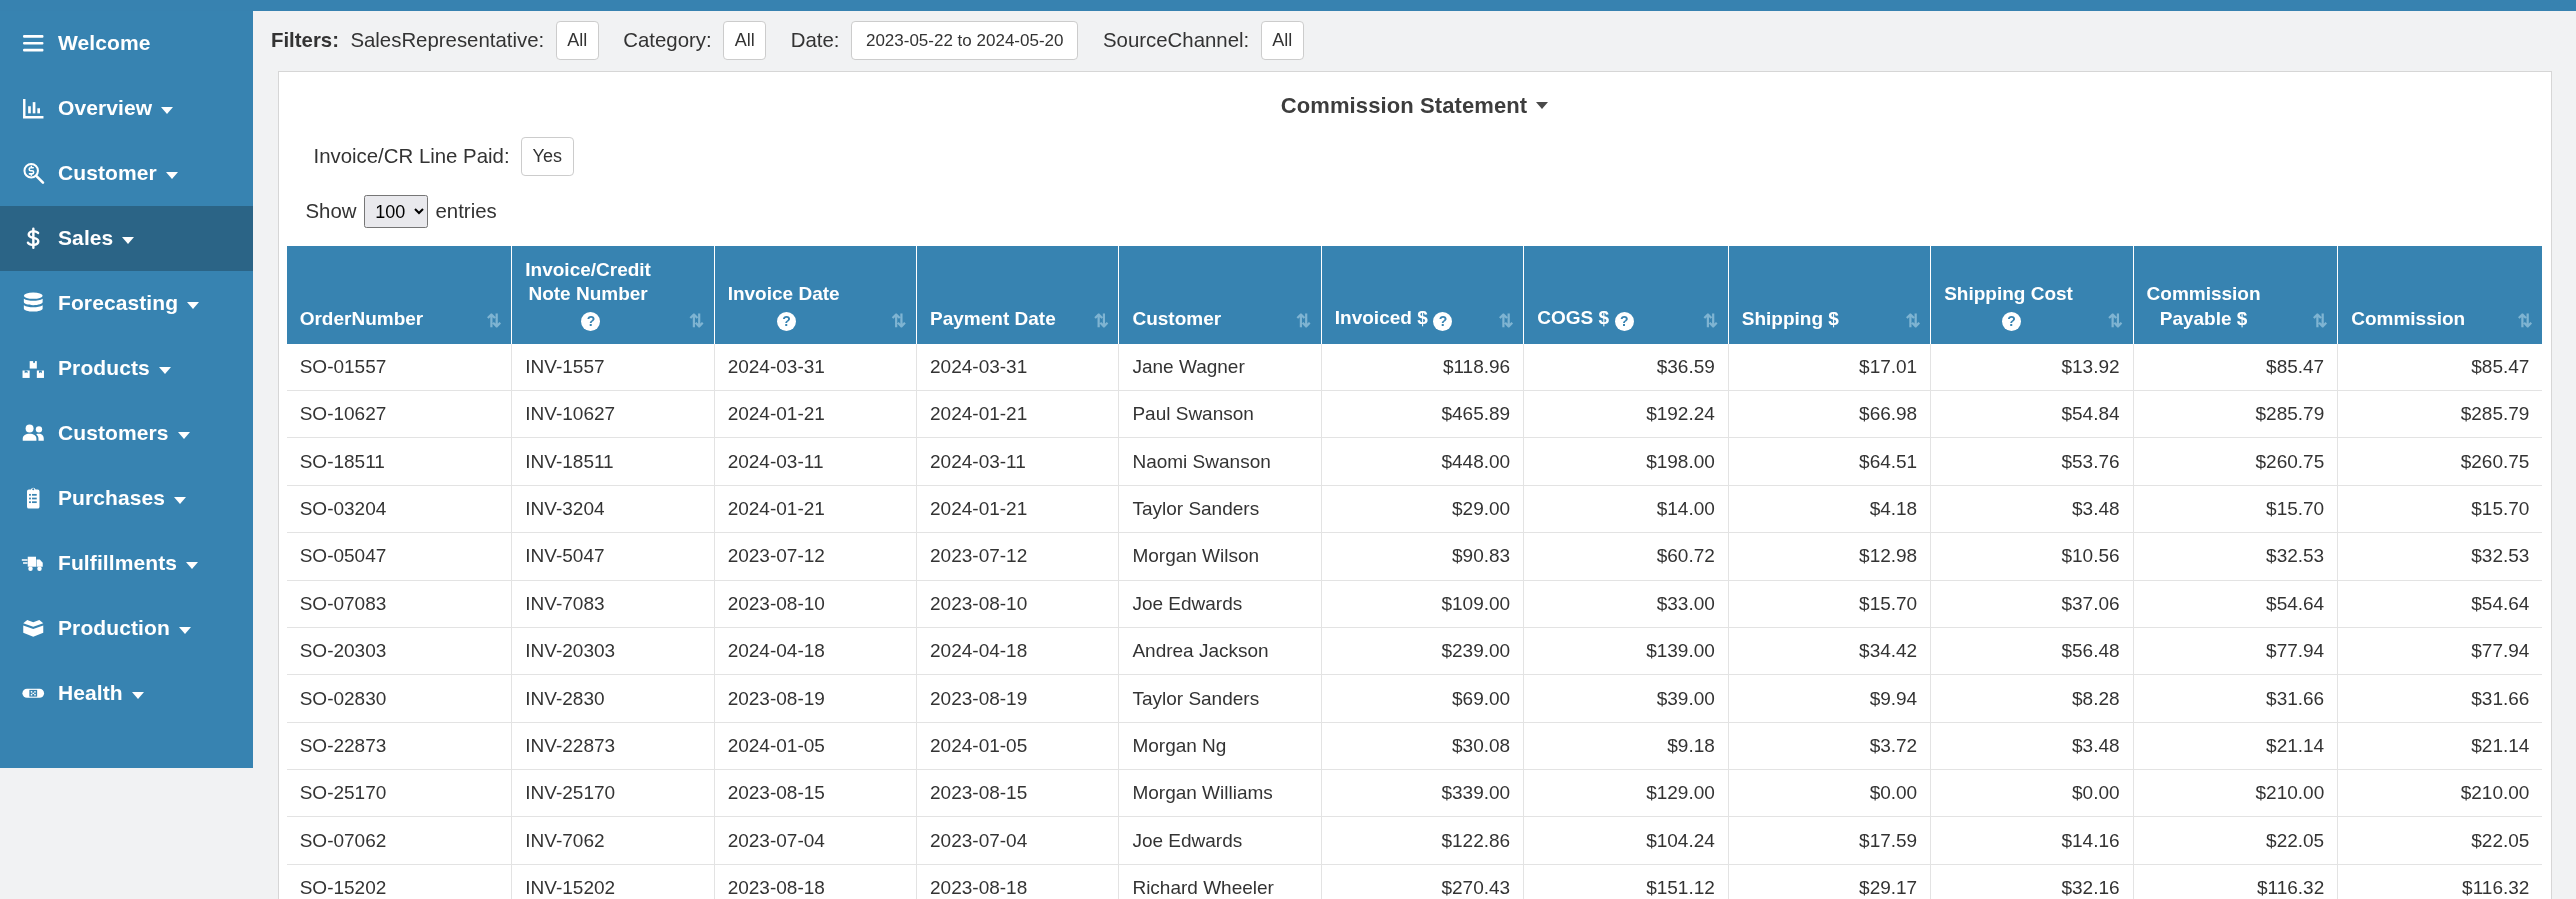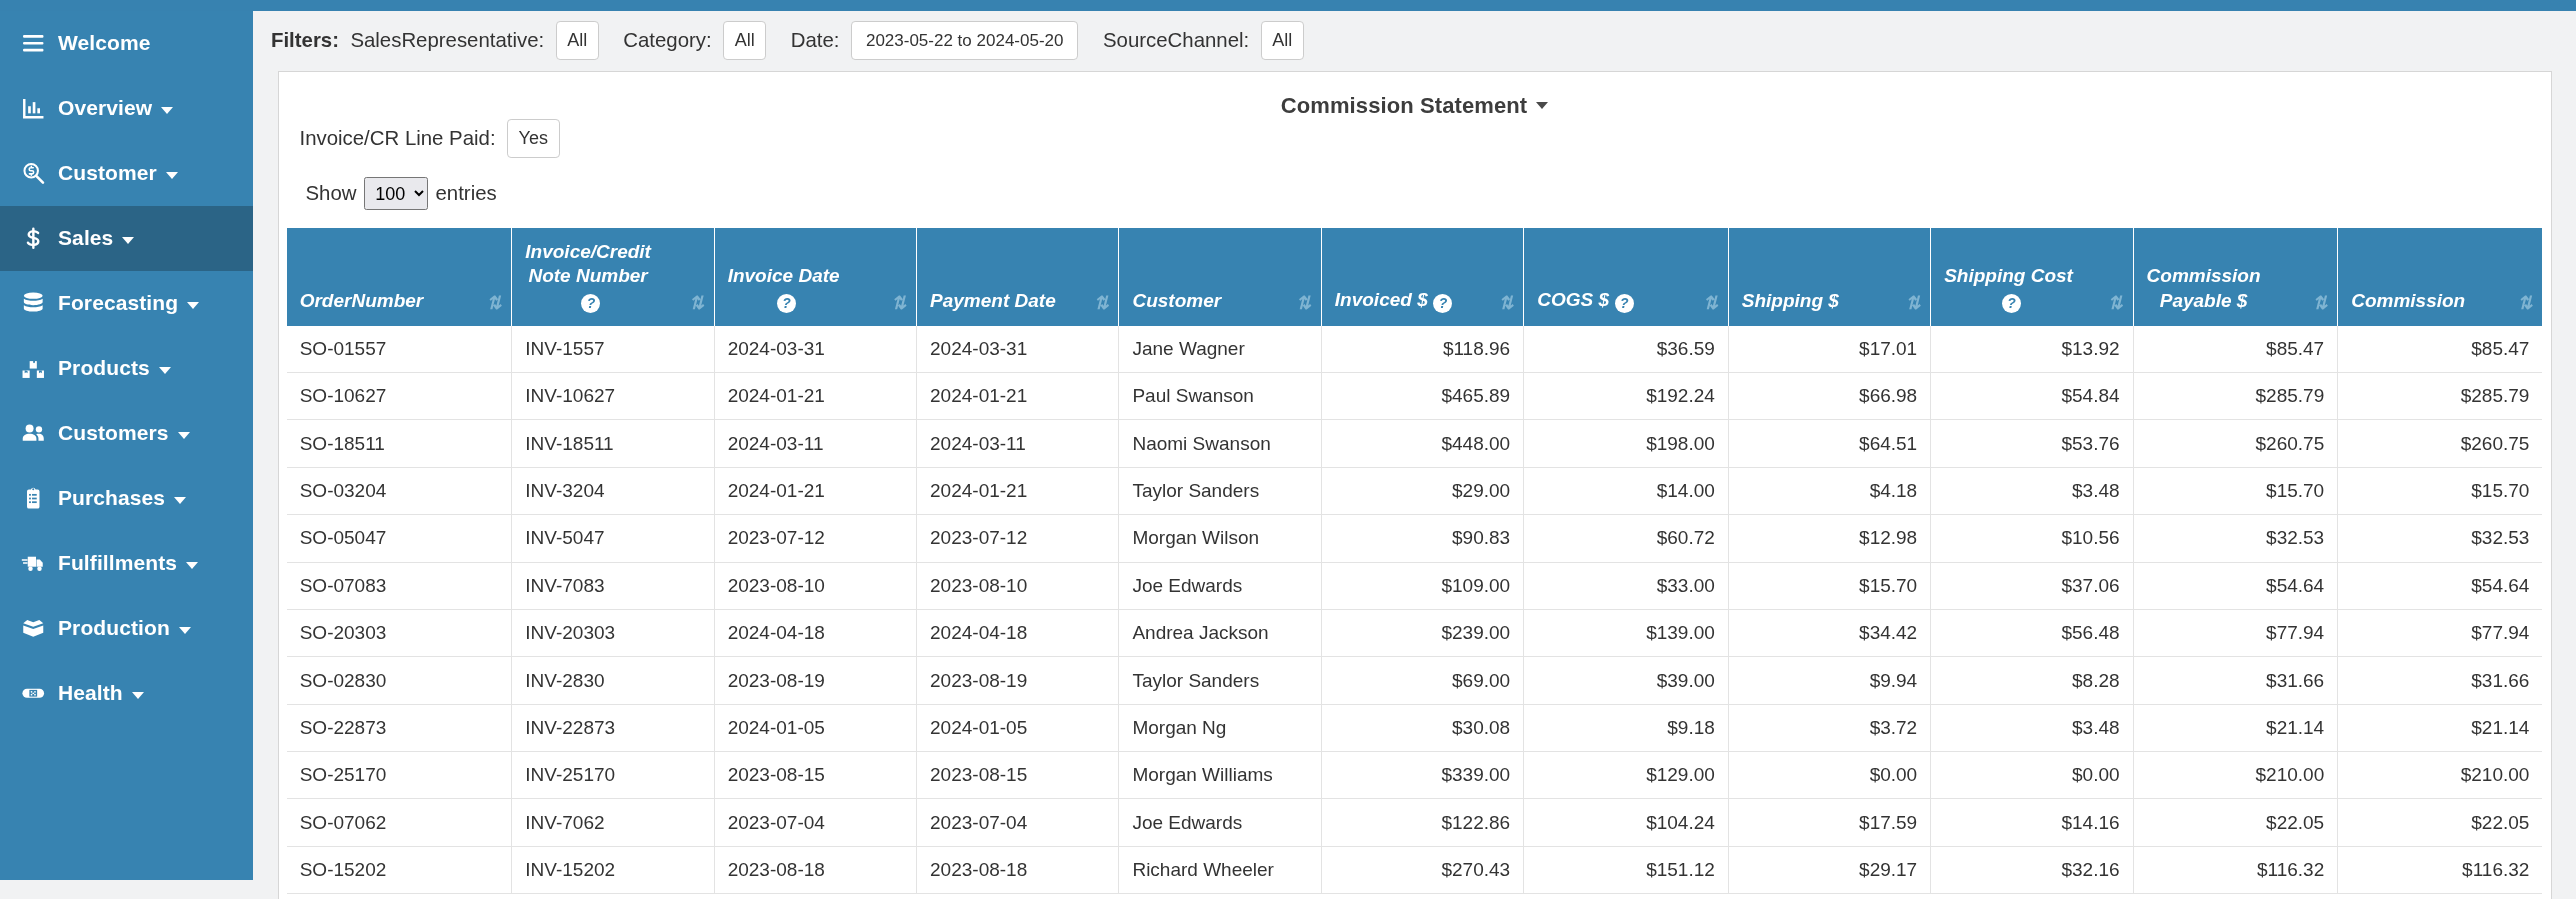--- a/index.html
+++ b/index.html
@@ -12,21 +12,21 @@
   #app { position: relative; width: 2576px; height: 900px; display: flex; }
 
   
   .topbar {
     position: absolute; left: 0; top: 0; width: 2576px; height: 10.6px;
     background: #3782b0; z-index: 5;
   }
 
   
   .sidebar {
-    width: 253px; flex: 0 0 253px; height: 880px;
+    width: 253px; flex: 0 0 253px; height: 768px;
     background: #3783b1; padding-top: 10.6px;
     position: relative; z-index: 4;
   }
   .nav-item {
     display: flex; align-items: center; height: 65px;
     padding-left: 21px; color: #ffffff; cursor: pointer;
   }
   .nav-item.active { background: #2b6486; }
   .nav-icon {
     width: 37px; flex: 0 0 37px; display: flex;
@@ -80,21 +80,21 @@
   .card-title {
     text-align: center; font-size: 22px; font-weight: bold; color: #3d3d3d;
     padding-top: 21px; letter-spacing: 0.1px;
   }
   .card-title .caret {
     display: inline-block; width: 0; height: 0; margin-left: 9px;
     border-left: 6.5px solid transparent; border-right: 6.5px solid transparent;
     border-top: 7.3px solid #4a4a4a; position: relative; top: -3.3px;
   }
   .paid-row {
-    display: flex; align-items: center; padding-left: 21px; 
+    display: flex; align-items: center; padding-left: 35px; margin-top: 18px;
   }
   .paid-label { font-size: 20.4px; color: #333; margin-right: 11.4px; }
   .show-row {
     display: flex; align-items: center; padding-left: 27px; margin-top: 19.6px;
     font-size: 20.4px; color: #333;
   }
   .show-row .sel {
     margin: 0 7.3px; height: 33px; border: 0.8px solid #767676;
     background: #e9e9ed; border-radius: 2.4px; font-size: 18px;
     padding: 0 4.9px 0 6.5px; color: #000000; font-family: "Liberation Sans", sans-serif;
@@ -112,21 +112,20 @@
     vertical-align: bottom; padding: 11.4px 13px 13px 13px;
     border-left: 1.6px solid #ffffff;
     height: 90px; position: relative; line-height: 1.27;
     cursor: pointer; text-align: left;
   }
   thead th:first-child { border-left: none; }
   thead th.num { text-align: left; }
   .th-flex {
     display: flex; align-items: flex-end; justify-content: space-between;
     gap: 4.9px;
-    font-style: italic;
   }
   .th-text { display: block; }
   .sort-ico {
     flex: 0 0 auto; color: #7fb4d2; font-size: 18px;
     letter-spacing: -3.3px; line-height: 1; padding-bottom: 0.8px;
   }
   .help-ico {
     display: inline-flex; align-items: center; justify-content: center;
     width: 19px; height: 19px; border-radius: 50%;
     background: #ffffff; color: #3783b1;

